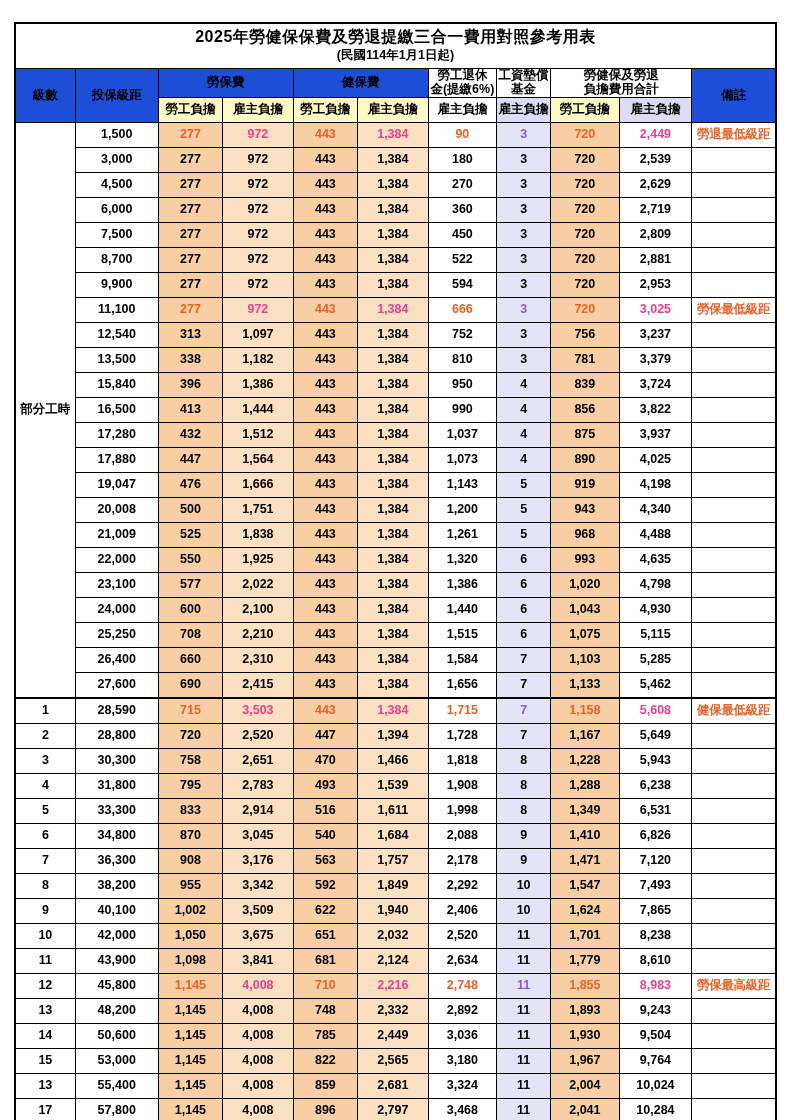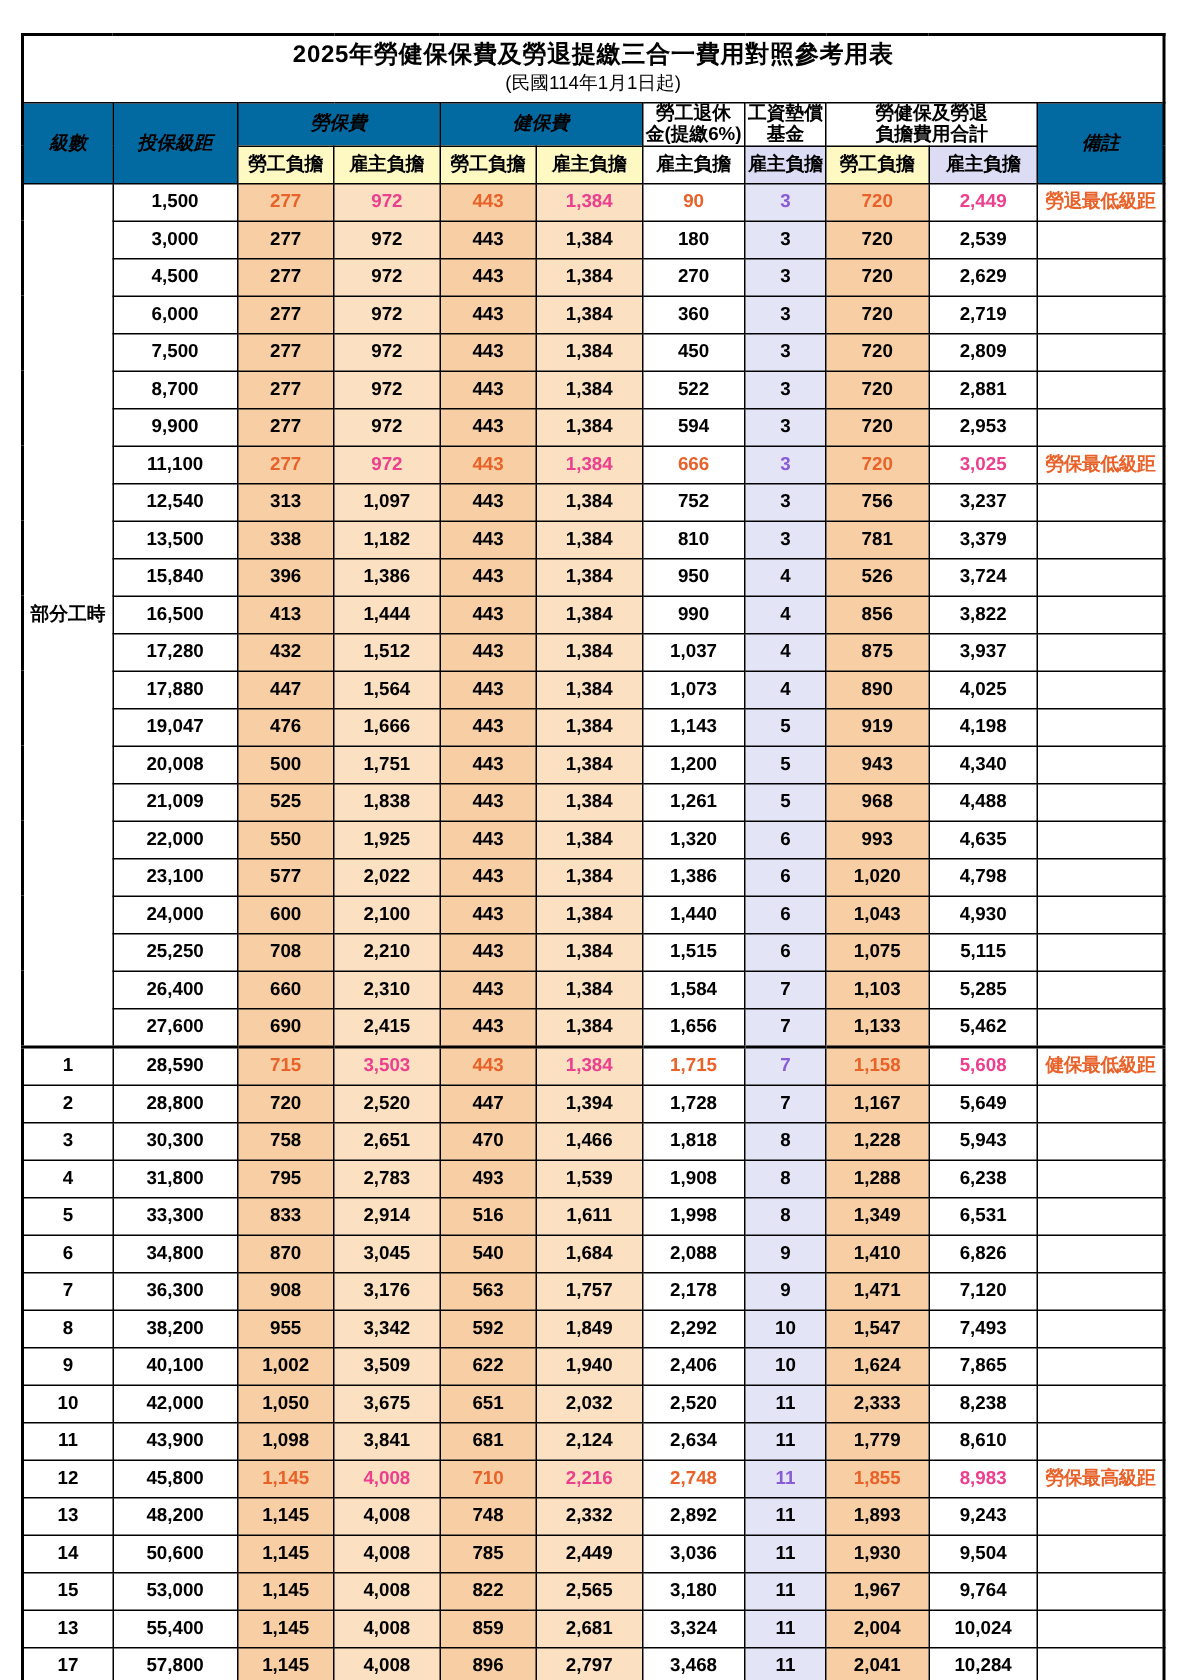--- a/index.html
+++ b/index.html
@@ -41,29 +41,28 @@
     padding: 4px 0 6px 0 !important;
     height: auto !important;
   }
   .title1 {
     font-size: 16px;
     font-weight: bold;
     letter-spacing: 0.5px;
   }
   .title2 {
     font-size: 12.5px;
-    font-weight: normal;
+    font-weight: bold;
     margin-top: 3px;
   }
   
   .hdr {
     font-size: 12.5px;
     font-weight: bold;
-    background: #0369a1;
-    font-style: italic;
+    background: #1d4ed8;
   }
   .hdr-small {
     font-size: 11px;
     font-weight: bold;
     line-height: 1.15;
     margin-top: 35px;
   }
   .sub-orange {
     background: #fef9c3;
     font-size: 11.5px;
@@ -281,21 +280,21 @@
           <td class="c-note"></td>
         </tr>
         <tr>
           <td class="num c-white">15,840</td>
           <td class="num c-orange">396</td>
           <td class="num c-orange-l">1,386</td>
           <td class="num c-orange">443</td>
           <td class="num c-orange-l">1,384</td>
           <td class="num c-white">950</td>
           <td class="num c-blue">4</td>
-          <td class="num c-orange">526</td>
+          <td class="num c-orange">839</td>
           <td class="num c-white">3,724</td>
           <td class="c-note"></td>
         </tr>
         <tr>
           <td class="num c-white">16,500</td>
           <td class="num c-orange">413</td>
           <td class="num c-orange-l">1,444</td>
           <td class="num c-orange">443</td>
           <td class="num c-orange-l">1,384</td>
           <td class="num c-white">990</td>
@@ -555,21 +554,21 @@
         </tr>
         <tr>
           <td class="lv c-white">10</td>
           <td class="num c-white">42,000</td>
           <td class="num c-orange">1,050</td>
           <td class="num c-orange-l">3,675</td>
           <td class="num c-orange">651</td>
           <td class="num c-orange-l">2,032</td>
           <td class="num c-white">2,520</td>
           <td class="num c-blue">11</td>
-          <td class="num c-orange">2,333</td>
+          <td class="num c-orange">1,701</td>
           <td class="num c-white">8,238</td>
           <td class="c-note"></td>
         </tr>
         <tr>
           <td class="lv c-white">11</td>
           <td class="num c-white">43,900</td>
           <td class="num c-orange">1,098</td>
           <td class="num c-orange-l">3,841</td>
           <td class="num c-orange">681</td>
           <td class="num c-orange-l">2,124</td>

